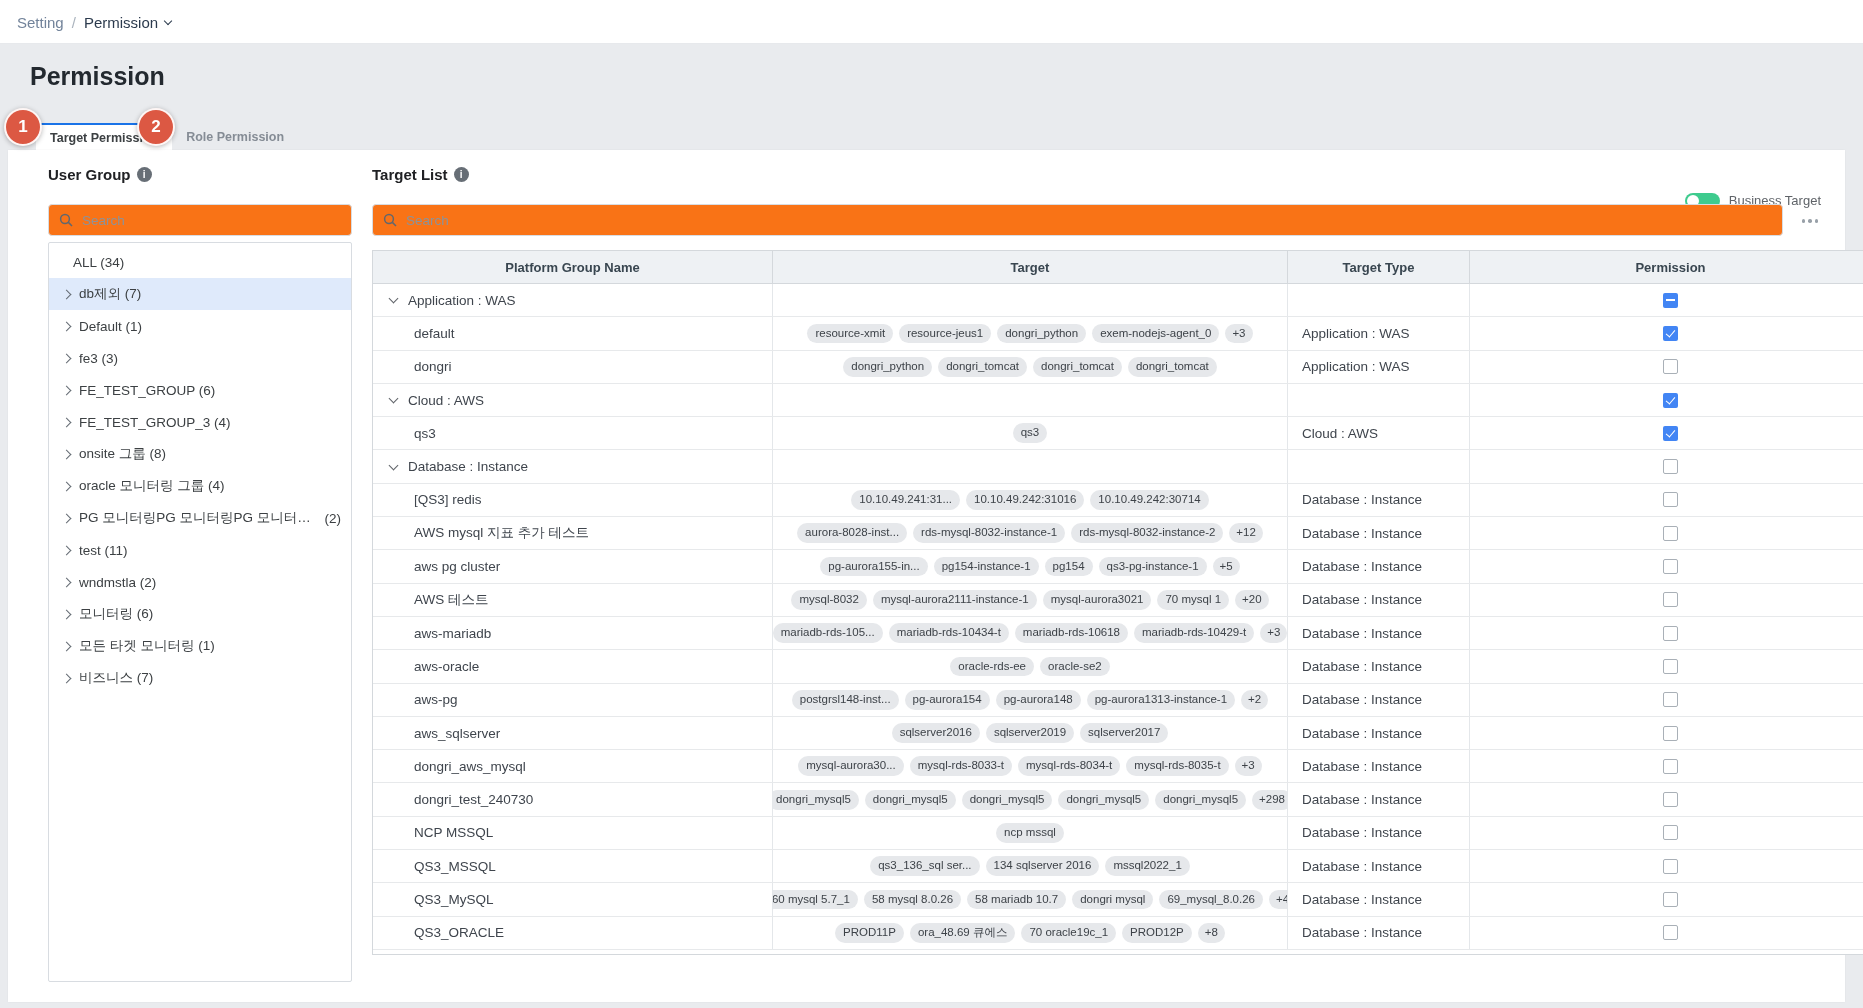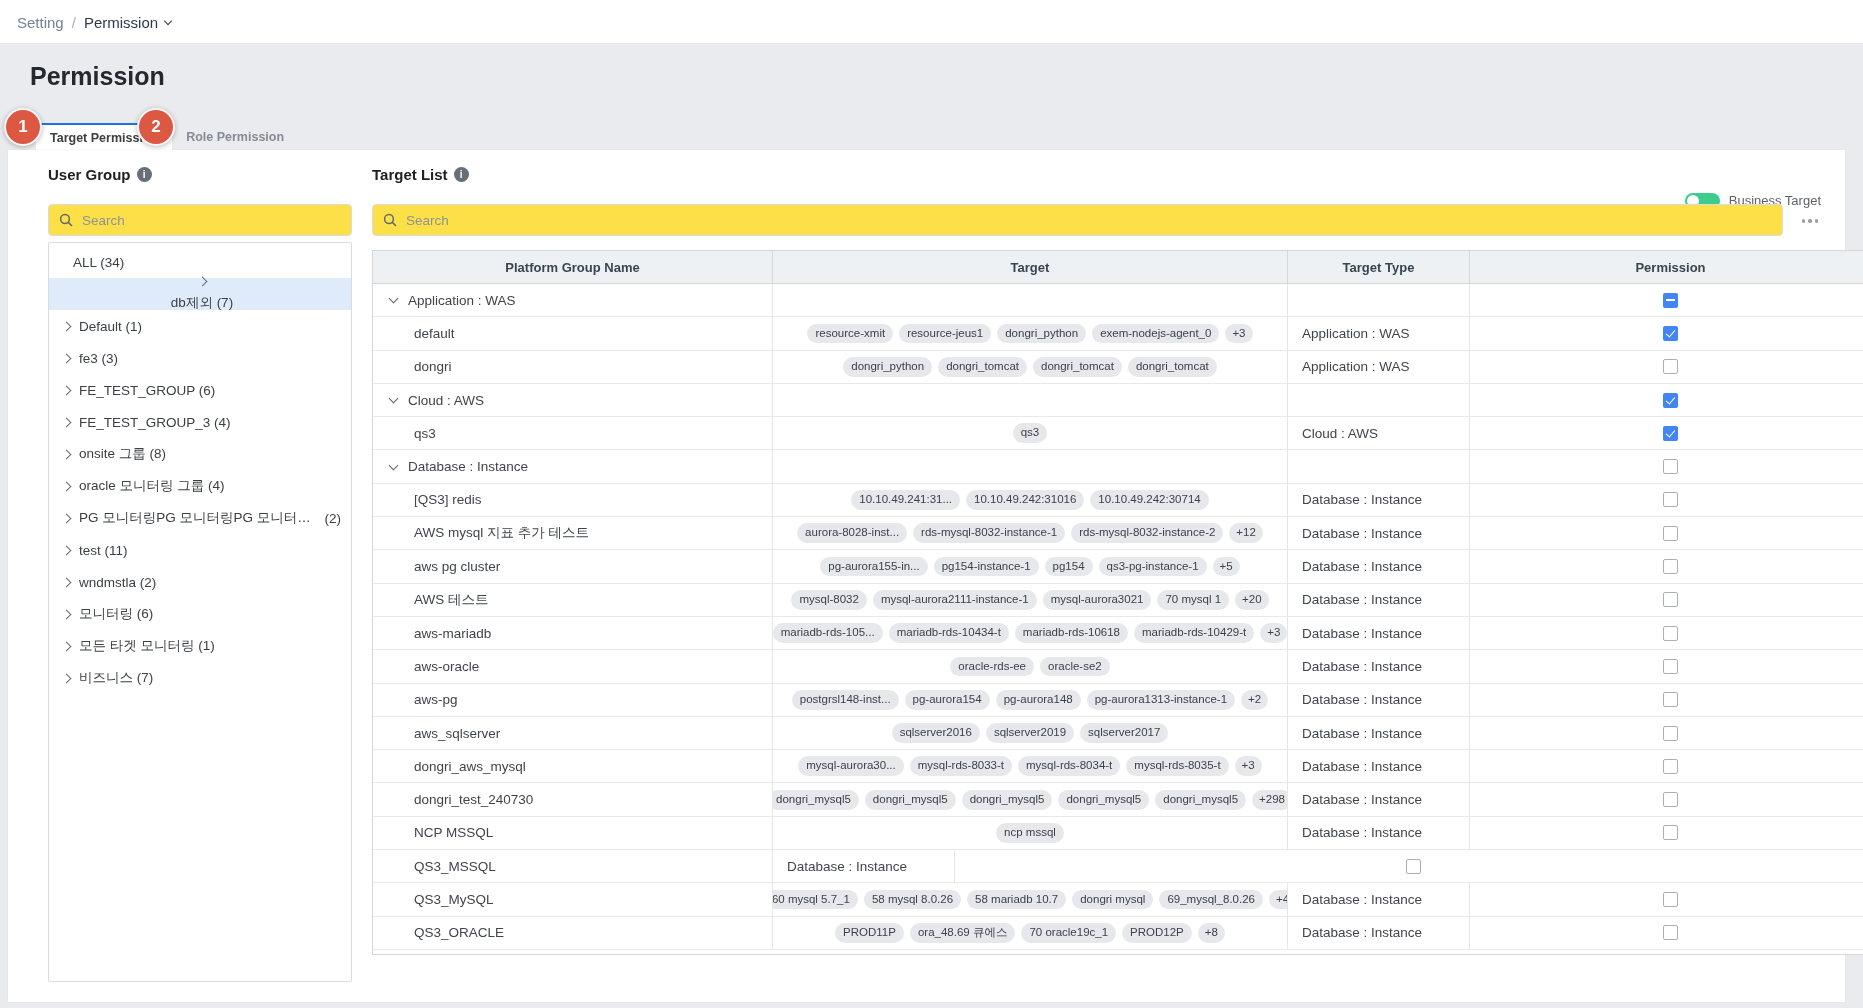--- a/index.html
+++ b/index.html
@@ -31,30 +31,30 @@
   .badge.b1 { left:4px;  top:64px; }
   .badge.b2 { left:137px; top:64px; }
 
   .card { position:absolute; left:8px; top:106px; width:1837px; height:852px; background:#ffffff; box-shadow:0 0 2px rgba(0,0,0,0.05); }
 
   
   .panel-title { font-size:15px; font-weight:700; color:#202124; display:flex; align-items:center; gap:6px; }
   .info-icon { width:15px; height:15px; border-radius:50%; background:#676e76; color:#fff; display:inline-flex; align-items:center; justify-content:center; font-size:10px; font-weight:700; font-style:normal; }
   .info-icon::after { content:"i"; }
 
-  .searchbox { display:flex; align-items:center; gap:9px; height:32px; border:1px solid #d8dce1; border-radius:4px; background:#fde047; padding:0 10px; }
+  .searchbox { display:flex; align-items:center; gap:9px; height:32px; border:1px solid #d8dce1; border-radius:4px; background:#f97316; padding:0 10px; }
   .searchbox input { border:none; outline:none; flex:1; font-size:13.5px; color:#3c4043; font-family:inherit; background:transparent; }
   .searchbox input::placeholder { color:#8b939b; }
 
   
   .ug-title  { position:absolute; left:40px; top:16px; }
   .ug-search { position:absolute; left:40px; top:54px; width:304px; }
   .ug-list { position:absolute; left:40px; top:92px; width:304px; height:740px; border:1px solid #d8dce1; border-radius:2px; list-style:none; overflow:hidden; padding-top:3px; }
   .ug-item { height:32px; display:flex; align-items:center; padding:0 10px 0 14px; font-size:13.5px; color:#3c4043; cursor:pointer; gap:9px; }
-  .ug-item.selected { background:#dfeafb;flex-direction:column; }
+  .ug-item.selected { background:#dfeafb; }
   .ug-item.no-chev { padding-left:24px; }
   .ug-item .ug-label { white-space:nowrap; overflow:hidden; text-overflow:ellipsis; }
   .ug-item.spread { justify-content:flex-start; }
   .ug-item.spread .ug-label { flex:1; }
   .ug-item .chev { border-color:#646b73; }
 
   
   .tl-title  { position:absolute; left:364px; top:16px; }
   .tl-toggle { position:absolute; right:24px; top:21px; display:flex; align-items:center; gap:9px; font-size:13px; }
   .tl-toggle .on-label  { color:#2dc98c;margin-top:44px; }
@@ -504,20 +504,25 @@
     <div class="cell c3">Database : Instance</div>
     <div class="cell c4">
       <span class="cb unchecked"></span>
     </div>
   </div>
             <div class="trow item">
     <div class="cell c1">
 
       <span class="row-name">QS3_MSSQL</span>
     </div>
+    <div class="cell c2">
+                <span class="chip">qs3_136_sql ser...</span>
+                <span class="chip">134 sqlserver 2016</span>
+                <span class="chip">mssql2022_1</span>
+              </div>
     <div class="cell c3">Database : Instance</div>
     <div class="cell c4">
       <span class="cb unchecked"></span>
     </div>
   </div>
             <div class="trow item">
     <div class="cell c1">
 
       <span class="row-name">QS3_MySQL</span>
     </div>

